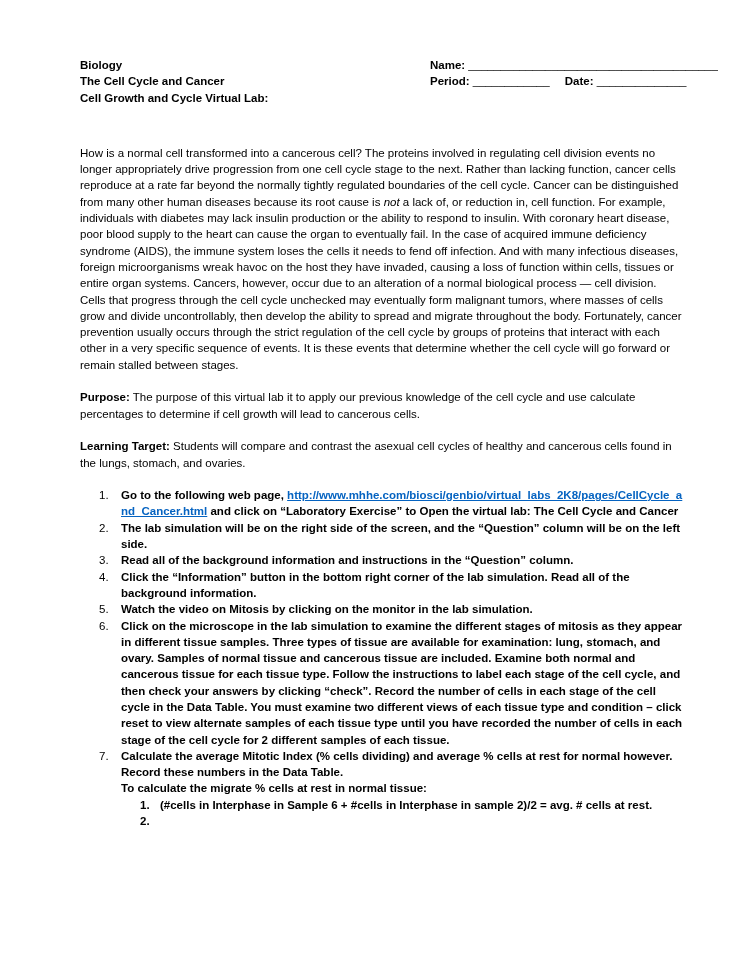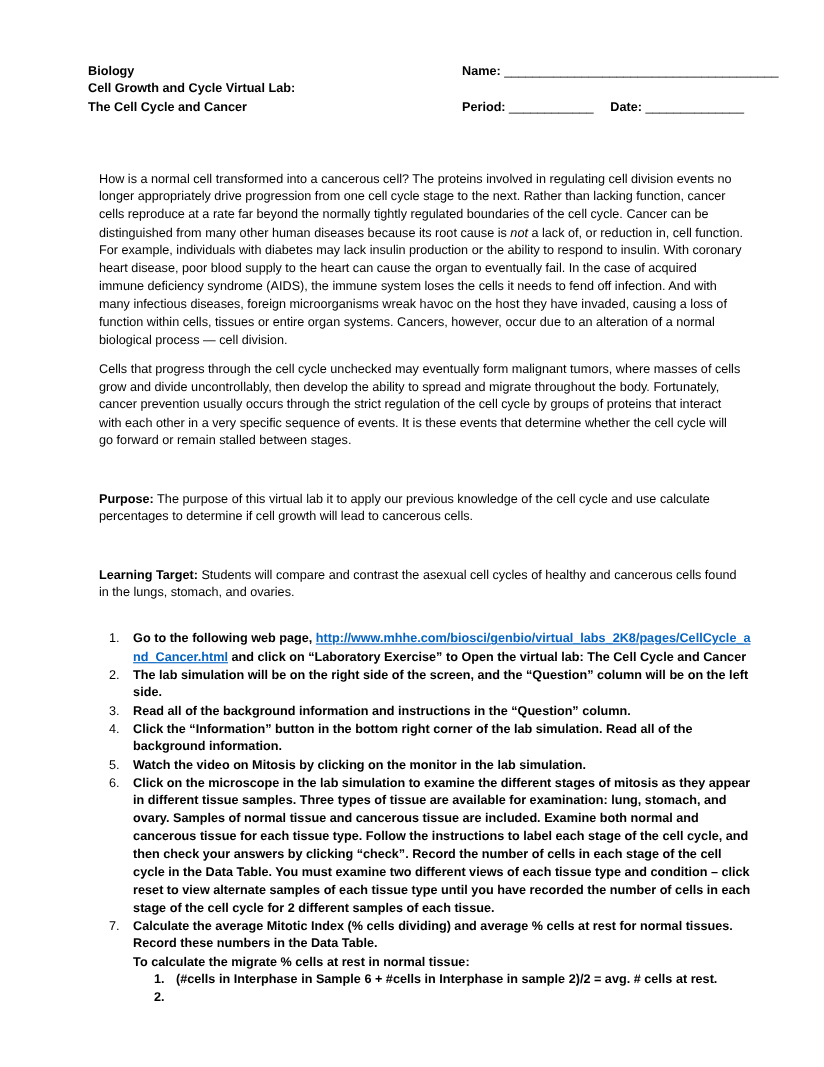--- a/index.html
+++ b/index.html
@@ -11,25 +11,25 @@
     background: #ffffff;
     color: #000000;
     font-family: "Liberation Sans", "DejaVu Sans", sans-serif;
     font-size: 11.5px;
     line-height: 16.3px;
     padding: 57px 63px 20px 80px;
     overflow: hidden;
   }
   .bold { font-weight: bold; }
   .hrow { position: relative; min-height: 16.3px; }
-  .hrow .right { position: absolute; left: 340px; top: 0; white-space: nowrap; }
+  .hrow .right { position: absolute; left: 350px; top: 0; white-space: nowrap; }
   .date-group { margin-left: 12px; }
   .gap-lg { height: 39px; }
   .spacer { height: 16.3px; }
-  .para { margin: 10px; }
+  .para { margin: 0; }
   a.link { color: #0563c1; text-decoration: underline; word-break: break-all; cursor: pointer; }
   .list { padding-left: 19px; }
   .li { display: flex; }
   .li .num { flex: 0 0 22px; }
   .li .li-text { flex: 1 1 auto; font-weight: bold; }
   .calc { margin-left: 22px; }
   .sub-li { display: flex; margin-left: 19px; font-weight: bold; }
   .sub-li .num { flex: 0 0 20px; }
 </style>
 </head>
@@ -39,30 +39,30 @@
 
   <div class="header">
     <div class="hrow">
       <span class="bold">Biology</span>
       <span class="right">
         <span class="bold">Name:</span>
         <span>_______________________________________</span>
       </span>
     </div>
     <div class="hrow">
-      <span class="bold">Cell Growth and Cycle Virtual Lab:</span>
-    </div>
-    <div class="hrow">
       <span class="bold">The Cell Cycle and Cancer</span>
       <span class="right">
         <span class="bold">Period:</span>
         <span>____________</span>
         <span class="date-group"><span class="bold">Date:</span>
         <span>______________</span></span>
       </span>
+    </div>
+    <div class="hrow">
+      <span class="bold">Cell Growth and Cycle Virtual Lab:</span>
     </div>
   </div>
 
   <div class="gap-lg"></div>
 
   <div class="para"><span>How is a normal cell transformed into a cancerous cell? The proteins involved in regulating cell division events no longer appropriately drive progression from one cell cycle stage to the next. Rather than lacking function, cancer cells reproduce at a rate far beyond the normally tightly regulated boundaries of the cell cycle. Cancer can be distinguished from many other human diseases because its root cause is </span><i>not</i><span> a lack of, or reduction in, cell function. For example, individuals with diabetes may lack insulin production or the ability to respond to insulin. With coronary heart disease, poor blood supply to the heart can cause the organ to eventually fail. In the case of acquired immune deficiency syndrome (AIDS), the immune system loses the cells it needs to fend off infection. And with many infectious diseases, foreign microorganisms wreak havoc on the host they have invaded, causing a loss of function within cells, tissues or entire organ systems. Cancers, however, occur due to an alteration of a normal biological process — cell division.</span></div>
   <div class="para">Cells that progress through the cell cycle unchecked may eventually form malignant tumors, where masses of cells grow and divide uncontrollably, then develop the ability to spread and migrate throughout the body. Fortunately, cancer prevention usually occurs through the strict regulation of the cell cycle by groups of proteins that interact with each other in a very specific sequence of events. It is these events that determine whether the cell cycle will go forward or remain stalled between stages.</div>
 
   <div class="spacer"></div>
 
@@ -101,21 +101,21 @@
       <span class="li-text">Watch the video on Mitosis by clicking on the monitor in the lab simulation.</span>
     </div>
 
     <div class="li">
       <span class="num">6.</span>
       <span class="li-text">Click on the microscope in the lab simulation to examine the different stages of mitosis as they appear in different tissue samples.  Three types of tissue are available for examination:  lung, stomach, and ovary.  Samples of normal tissue and cancerous tissue are included.  Examine both normal and cancerous tissue for each tissue type.  Follow the instructions to label each stage of the cell cycle, and then check your answers by clicking “check”.  Record the number of cells in each stage of the cell cycle in the Data Table.  You must examine two different views of each tissue type and condition – click reset to view alternate samples of each tissue type until you have recorded the number of cells in each stage of the cell cycle for 2 different samples of each tissue.</span>
     </div>
 
     <div class="li">
       <span class="num">7.</span>
-      <span class="li-text">Calculate the average Mitotic Index (% cells dividing) and average % cells at rest for normal tissues.  Record these numbers in the Data Table.</span>
+      <span class="li-text">Calculate the average Mitotic Index (% cells dividing) and average % cells at rest for normal however.  Record these numbers in the Data Table.</span>
     </div>
 
     <div class="calc">
       <div class="bold">To calculate the migrate % cells at rest in normal tissue:</div>
       <div class="sub-li">
         <span class="num">1.</span>
         <span>(#cells in Interphase in Sample 6 + #cells in Interphase in sample 2)/2 = avg. # cells at rest.</span>
       </div>
       <div class="sub-li">
         <span class="num">2.</span>

